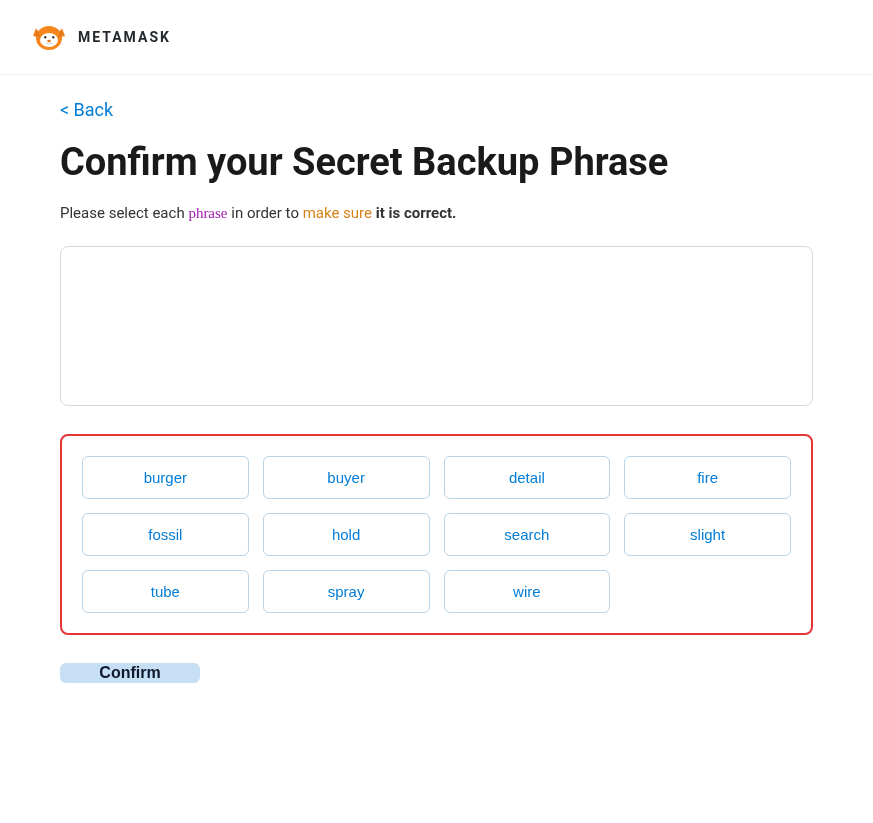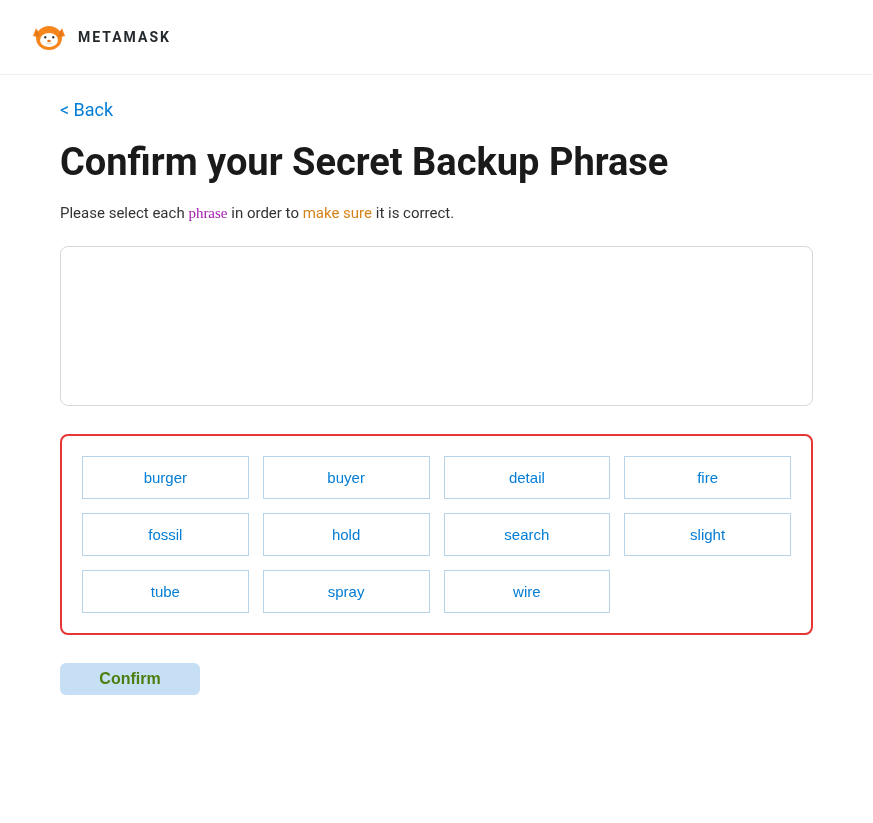--- a/index.html
+++ b/index.html
@@ -69,21 +69,21 @@
     .subtitle .highlight-blue {
       color: #a21caf;
       font-family: Liberation Serif, serif;
     }
 
     .subtitle .highlight-orange {
       color: #d6821a;
     }
 
     .subtitle .bold {
-      font-weight: 400;
+      font-weight: 700;
       text-align: right;
     }
 
     .phrase-display-box {
       border: 1px solid #d6d9dc;
       border-radius: 8px;
       min-height: 160px;
       padding: 16px;
       margin-bottom: 28px;
       background: #fff;
@@ -98,36 +98,36 @@
       border-radius: 8px;
       padding: 20px;
       margin-bottom: 28px;
       display: grid;
       grid-template-columns: repeat(4, 1fr);
       gap: 14px;
     }
 
     .word-choice-btn {
       border: 1px solid #b8d4e8;
-      border-radius: 0;
+      border-radius: 6px;
       padding: 12px 8px;
       background: #fff;
       color: #037dd6;
       font-size: 15px;
       cursor: pointer;
       text-align: center;
       transition: background 0.15s;
     }
 
     .confirm-btn {
       background: #c7dff5;
-      color: #4d7c0f;
+      color: #0f172a;
       border: none;
       border-radius: 6px;
-      padding: 7px 36px;
+      padding: 1px 36px;
       font-size: 16px;
       font-weight: 600;
       cursor: not-allowed;
       min-width: 140px;
     }
 
   </style>
 </head>
 <body>
 

